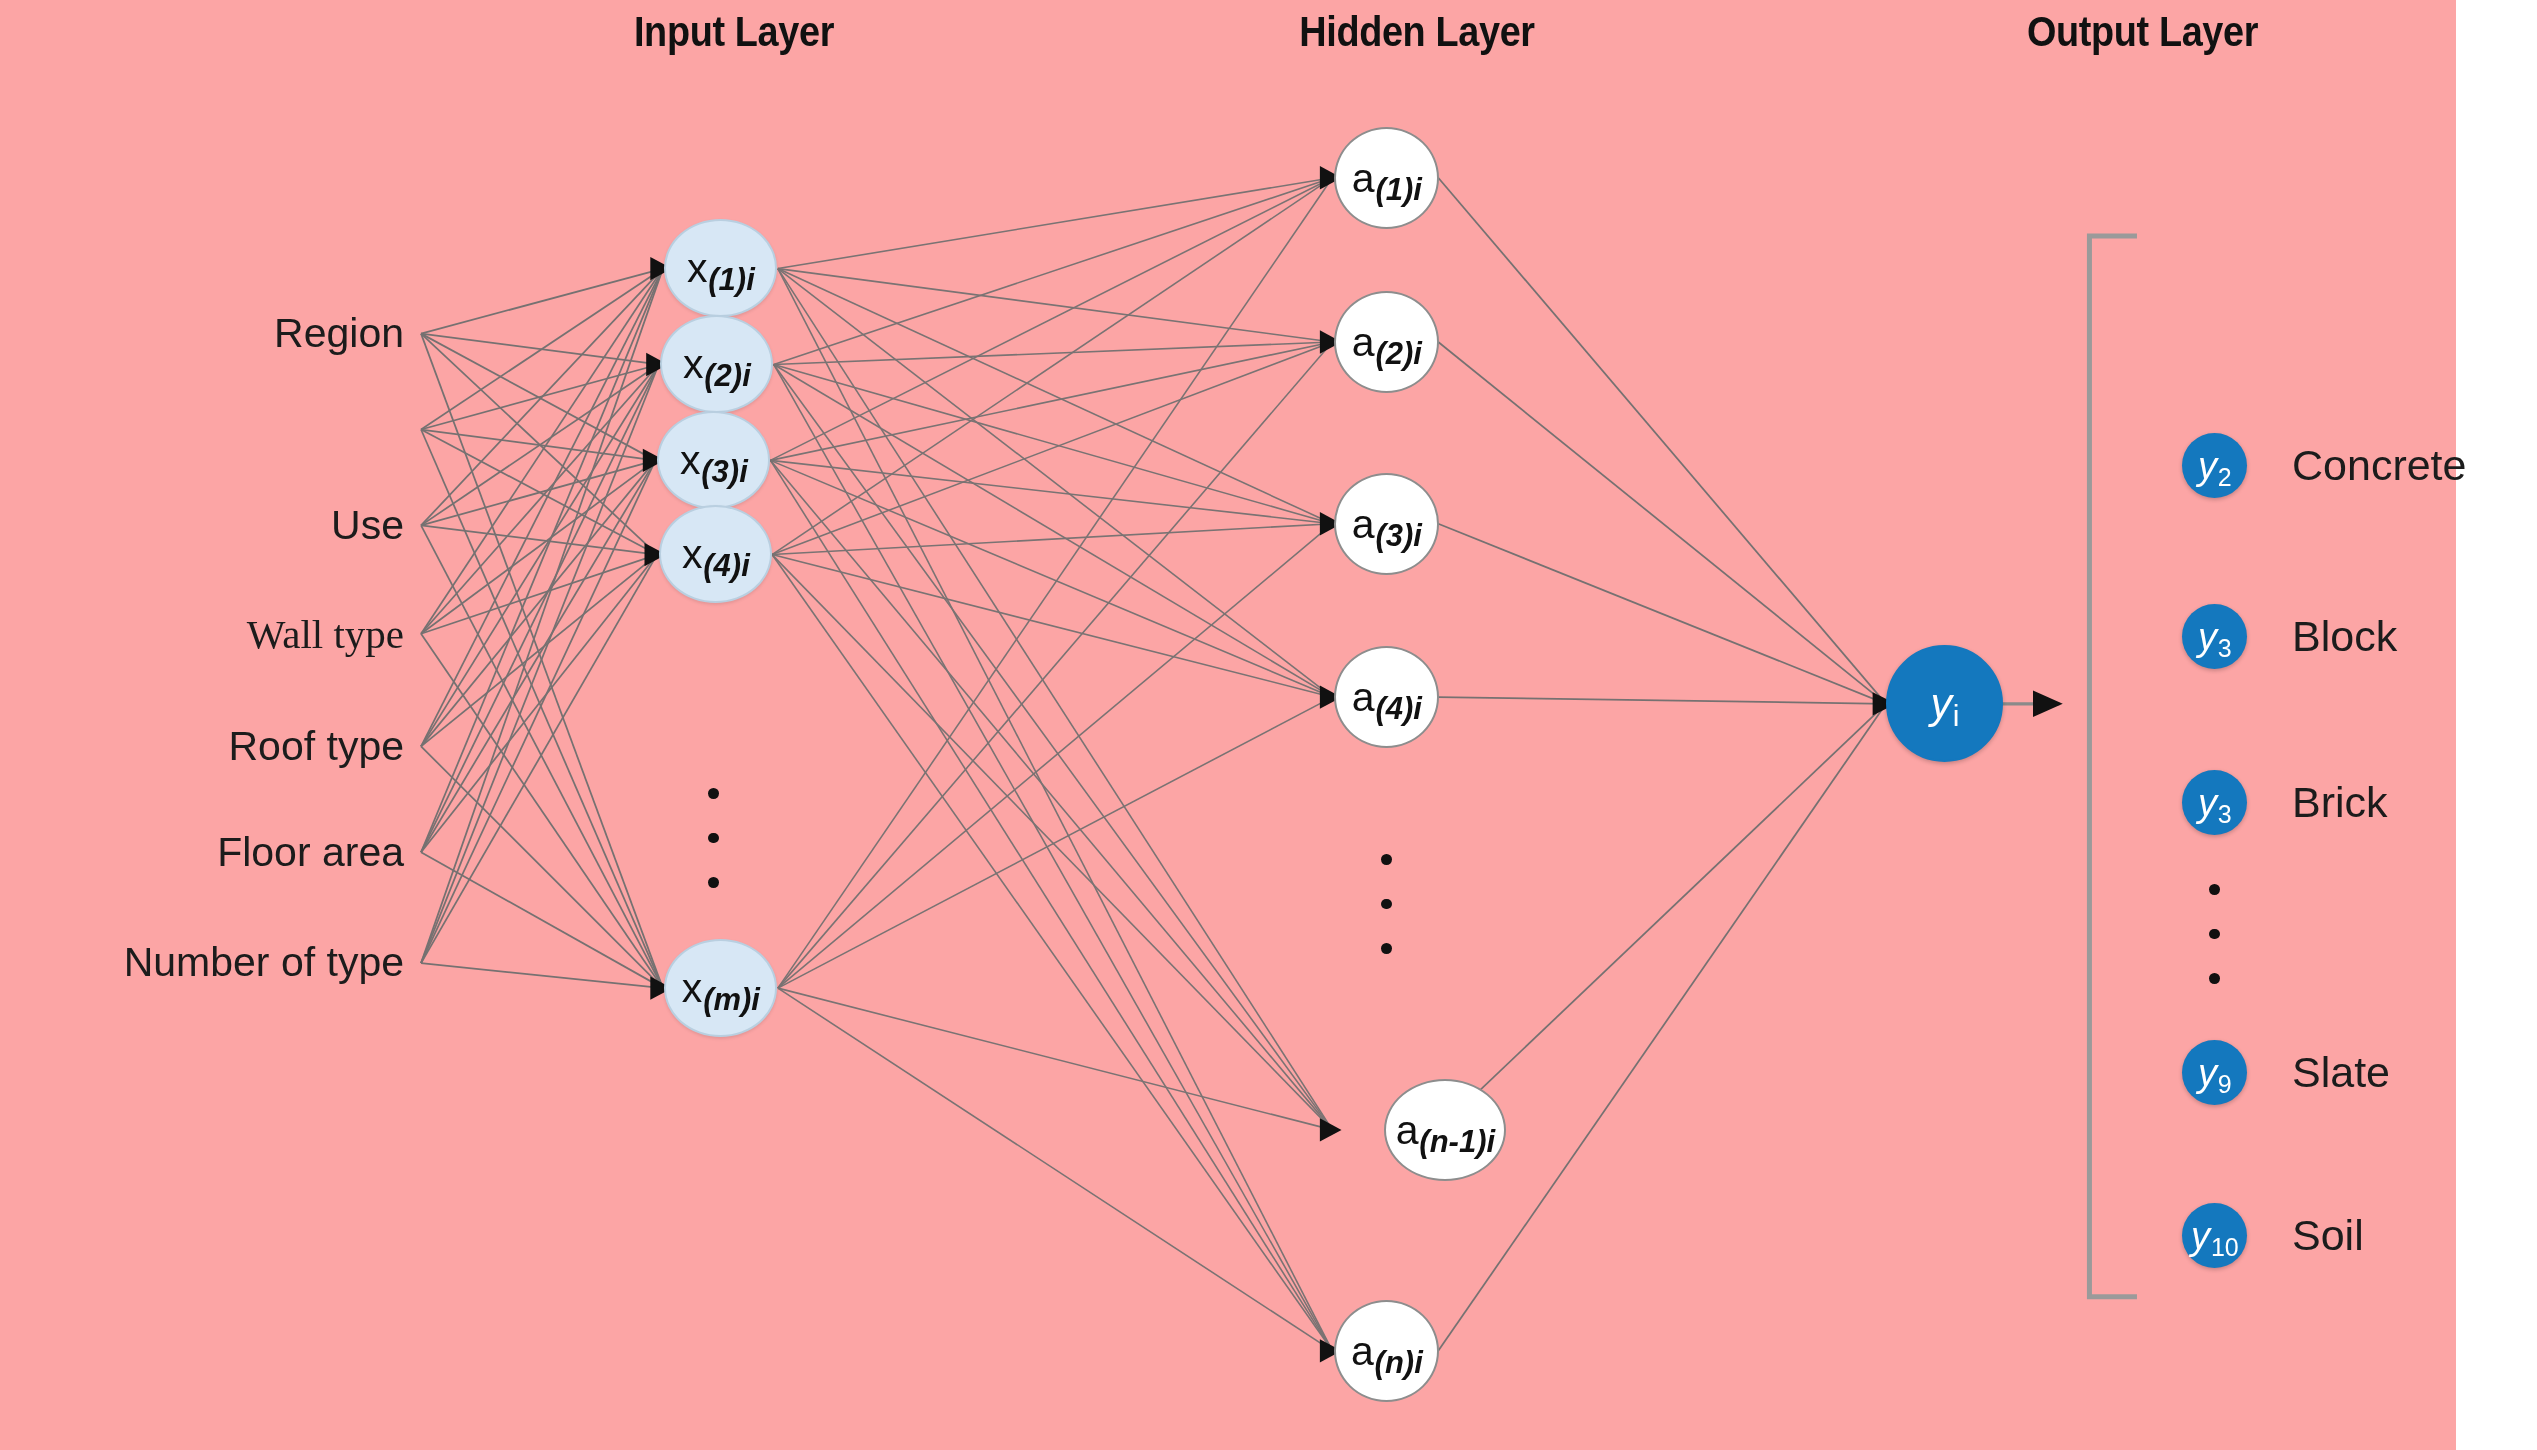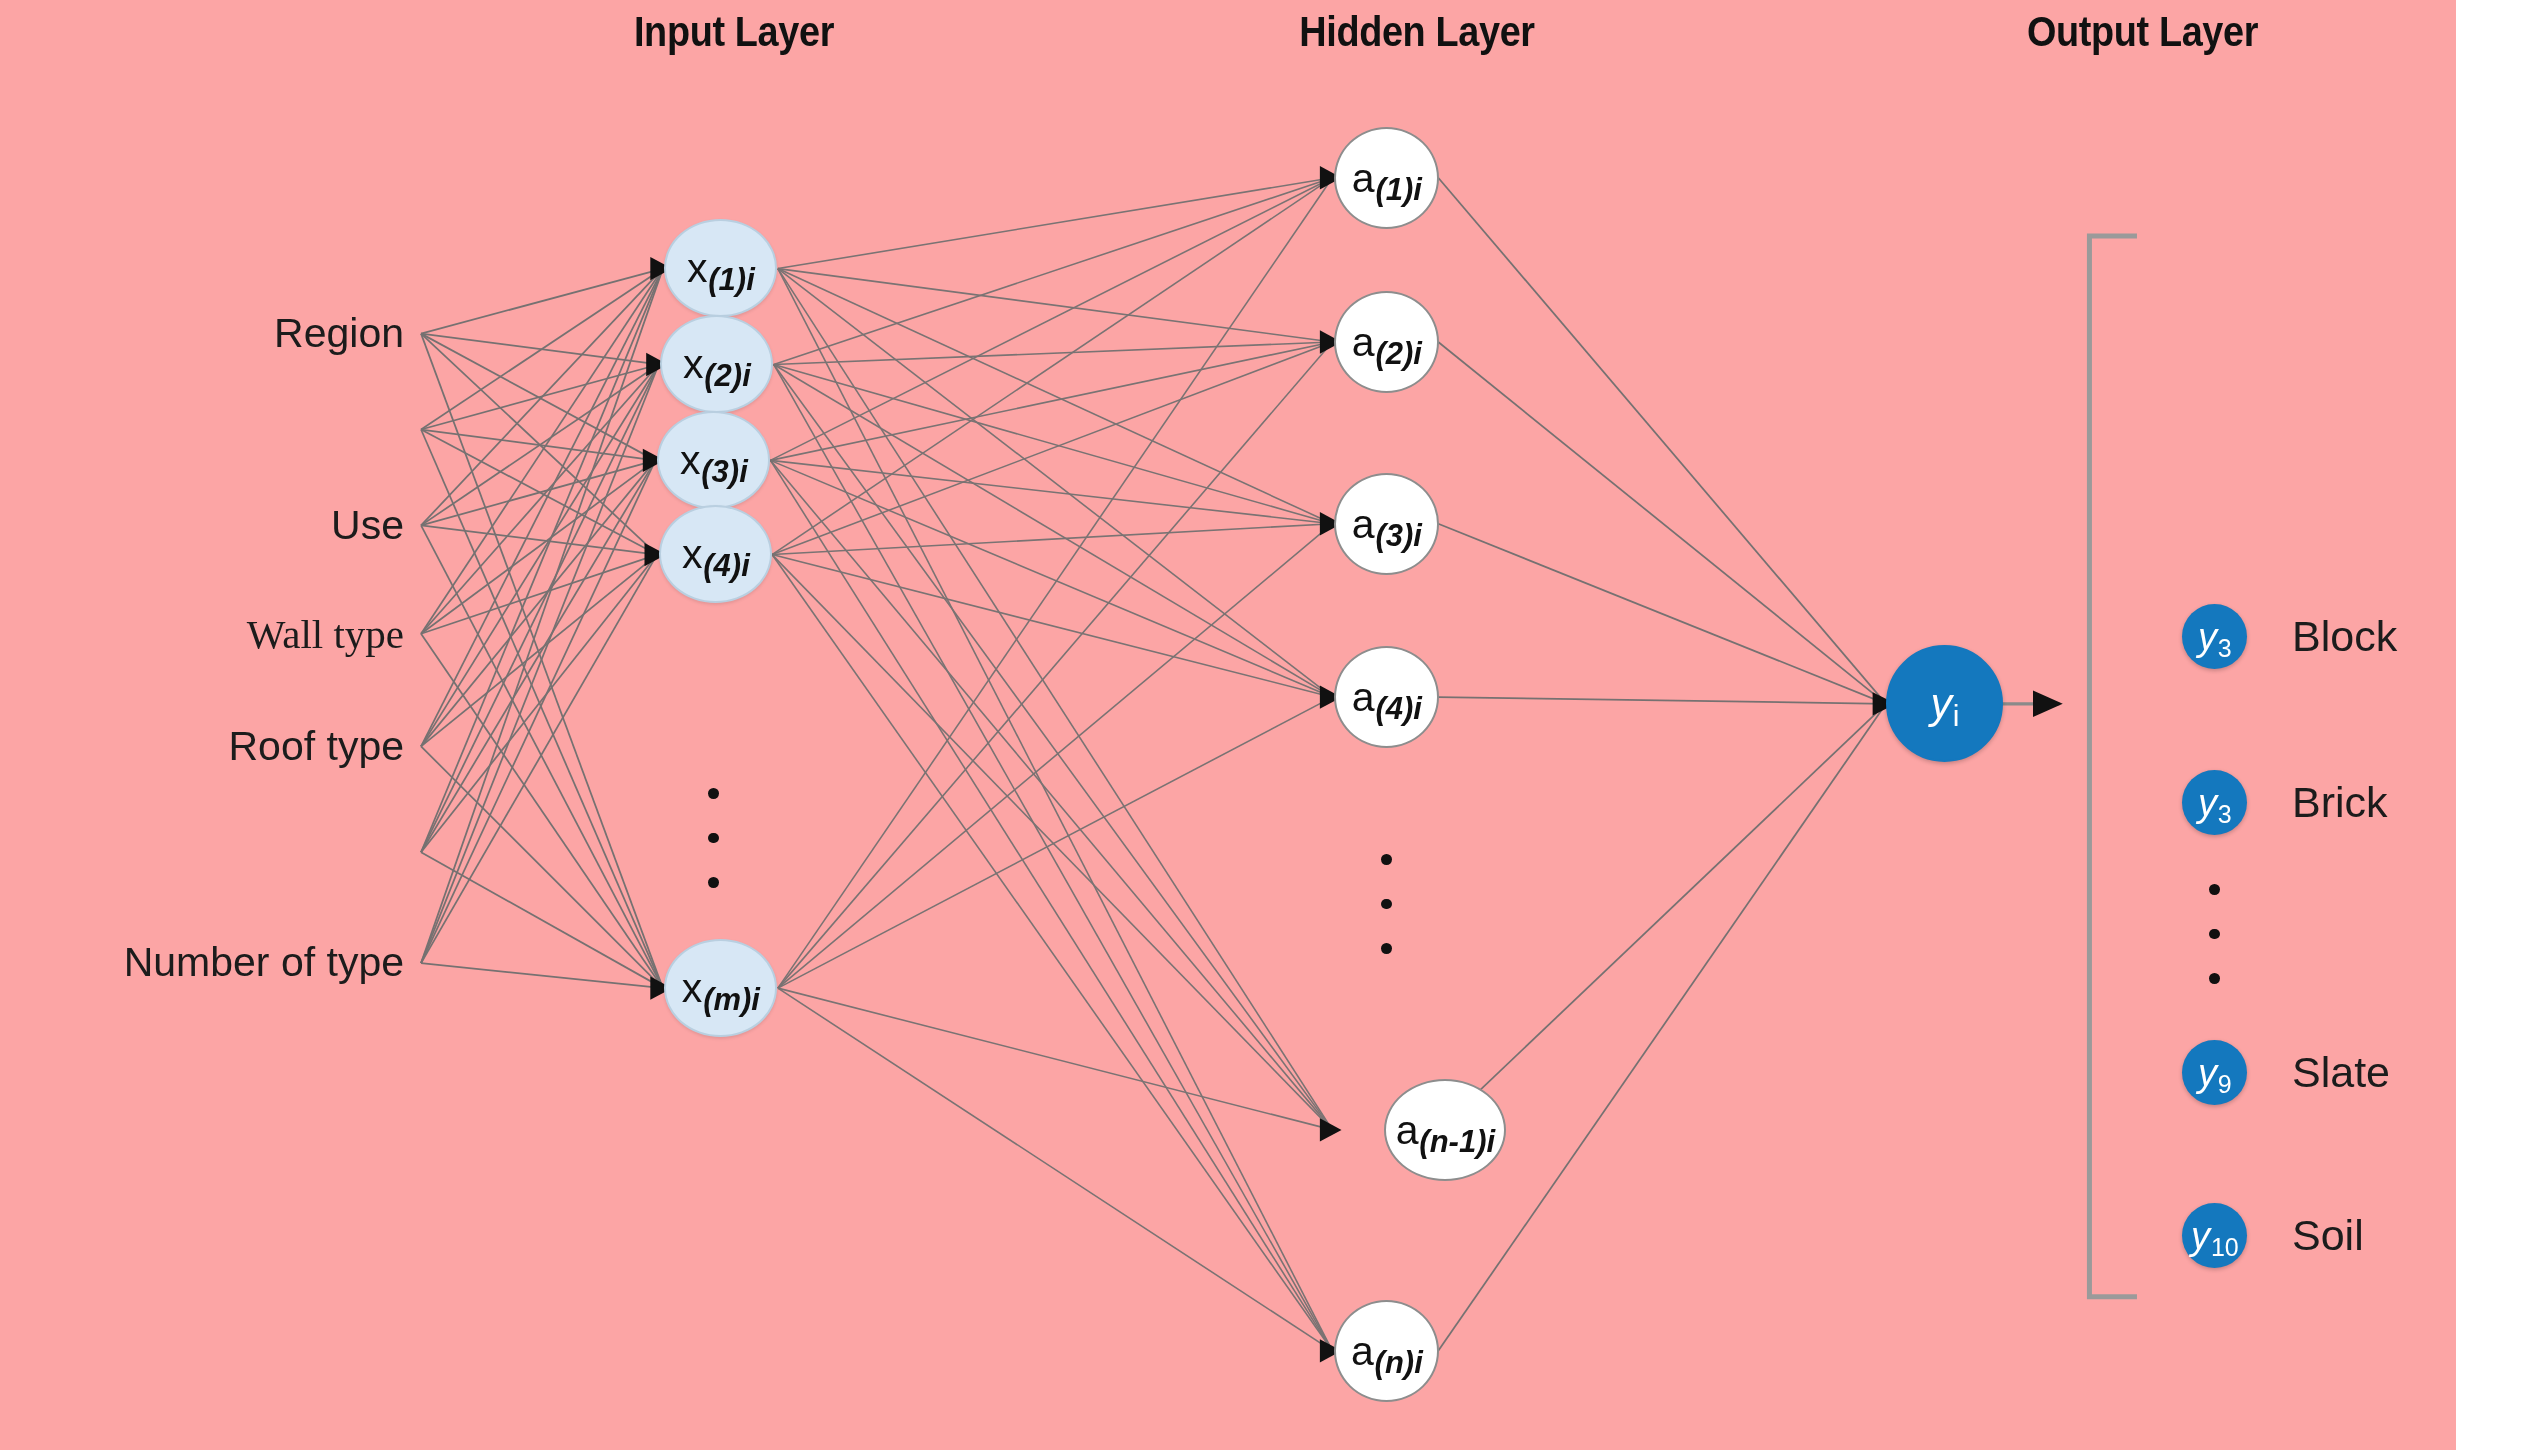--- a/index.html
+++ b/index.html
@@ -187,20 +187,21 @@
   </svg>
 
   <div class="layer-title" style="left:467px;top:6.7px;width:534px;">Input Layer</div>
   <div class="layer-title" style="left:1150px;top:6.7px;width:534px;">Hidden Layer</div>
   <div class="layer-title" style="left:1809px;top:6.7px;width:667px;">Output Layer</div>
 
   <div class="feat-label" style="left:0px;top:310px;width:404px;">Region</div>
   <div class="feat-label" style="left:0px;top:502px;width:404px;">Use</div>
   <div class="feat-label" style="left:0px;top:610px;width:404px;font-family:Liberation Serif, serif;">Wall type</div>
   <div class="feat-label" style="left:0px;top:723px;width:404px;">Roof type</div>
+  <div class="feat-label" style="left:0px;top:829px;width:404px;">Floor area</div>
   <div class="feat-label" style="left:0px;top:939px;width:404px;">Number of type</div>
 
   <div class="node node-in" style="left:664px;top:219px;width:113px;height:98px;">
     <span class="nlabel"><span>x</span><span class="sub">(1)i</span></span>
   </div>
   <div class="node node-in" style="left:660px;top:315px;width:113px;height:98px;">
     <span class="nlabel"><span>x</span><span class="sub">(2)i</span></span>
   </div>
   <div class="node node-in" style="left:657px;top:411px;width:113px;height:98px;">
     <span class="nlabel"><span>x</span><span class="sub">(3)i</span></span>
@@ -241,20 +242,26 @@
     <i></i>
     <i></i>
     <i></i>
   </div>
 
   <div class="node node-out" style="left:1886px;top:645px;width:117px;height:117px;">
     <span class="nlabel"><span>y</span><span class="sub">i</span></span>
   </div>
 
 
+  <div class="out-item" style="left:2182px;top:433px;">
+    <span class="out-chip">
+      <span class="yv"><span>y</span><span class="sub">2</span></span>
+    </span>
+    <span class="out-text">Concrete</span>
+  </div>
 
   <div class="out-item" style="left:2182px;top:604px;">
     <span class="out-chip">
       <span class="yv"><span>y</span><span class="sub">3</span></span>
     </span>
     <span class="out-text">Block</span>
   </div>
 
   <div class="out-item" style="left:2182px;top:770px;">
     <span class="out-chip">

